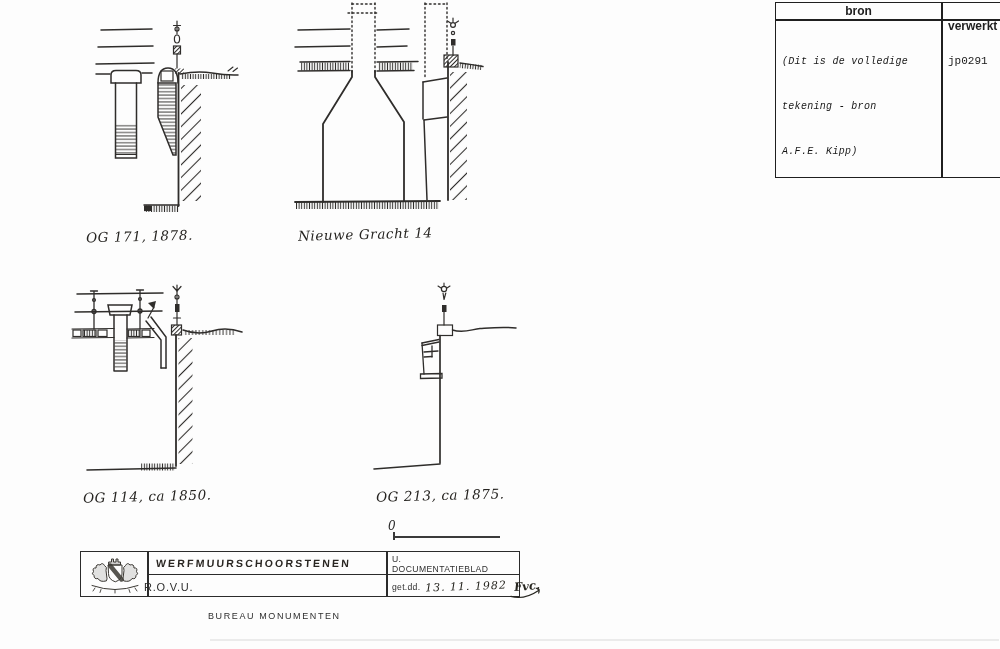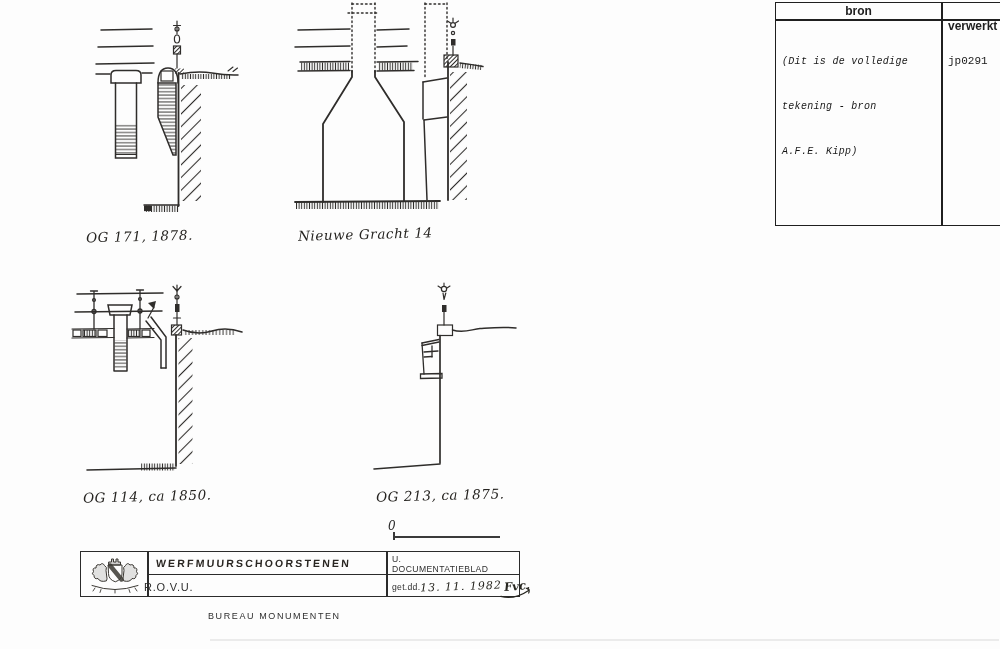--- a/index.html
+++ b/index.html
@@ -8,21 +8,21 @@
   svg{position:absolute;overflow:visible;}
   
   .cap{position:absolute;font-family:"DejaVu Serif",serif;font-style:italic;
        font-size:13.5px;color:#262421;letter-spacing:.6px;transform:rotate(-1.5deg);white-space:nowrap;}
   
   .scale0{position:absolute;left:388px;top:519px;font-family:"DejaVu Serif",serif;
           font-style:italic;font-size:12px;color:#2a2a2a;}
   .scaleline{position:absolute;left:393px;top:536px;width:107px;height:1.6px;background:#3a3a3a;}
   .scaletick{position:absolute;left:393px;top:532px;width:1.6px;height:8px;background:#3a3a3a;}
   
-  .src-table{position:absolute;left:775px;top:2px;width:225px;height:224px;
+  .src-table{position:absolute;left:775px;top:2px;width:225px;height:176px;
              border:1.7px solid #1f1f1f;border-right:none;box-sizing:border-box;}
   .st-divider-v{position:absolute;left:165px;top:0;bottom:0;width:1.7px;background:#1f1f1f;}
   .st-divider-h{position:absolute;left:0;right:0;top:16px;height:1.7px;background:#1f1f1f;}
   .st-h1{position:absolute;left:0;top:1px;width:165px;text-align:center;
          font-weight:bold;font-size:12px;}
   .st-h2{position:absolute;left:172px;top:16px;font-weight:bold;font-size:12px;}
   .st-note{position:absolute;left:6px;top:21px;font-family:"Liberation Mono",monospace;
            font-size:10px;line-height:15px;letter-spacing:.3px;color:#171717;white-space:pre;font-style:italic;}
   .st-code{position:absolute;left:172px;top:52px;font-family:"Liberation Mono",monospace;
            font-size:11px;color:#171717;}
@@ -31,21 +31,21 @@
           border:1.7px solid #2b2b2b;box-sizing:border-box;background:#fdfdfd;}
   .tb-v1{position:absolute;left:66px;top:0;bottom:0;width:1.5px;background:#2b2b2b;}
   .tb-v2{position:absolute;left:305px;top:0;bottom:0;width:1.5px;background:#2b2b2b;}
   .tb-h{position:absolute;left:66px;right:0;top:21.5px;height:1.4px;background:#2b2b2b;}
   .tb-title{position:absolute;left:75px;top:5px;font-size:10.5px;font-weight:600;
             letter-spacing:2.2px;color:#2a2723;transform:skewX(-4deg);white-space:nowrap;}
   .tb-org{position:absolute;left:63px;top:29px;font-size:11px;letter-spacing:.8px;color:#2e2e2e;}
   .tb-dept{position:absolute;left:127px;top:29px;font-size:9px;letter-spacing:1.6px;color:#2e2e2e;margin-top:30px;}
   .tb-doc{position:absolute;left:311px;top:3px;font-size:8.6px;line-height:9.6px;
           letter-spacing:.4px;color:#2e2e2e;}
-  .tb-date{position:absolute;left:311px;top:27px;display:flex;align-items:baseline;white-space:nowrap;}
+  .tb-date{position:absolute;left:311px;top:27px;display:flex;align-items:baseline;gap:5px;white-space:nowrap;}
   .tb-date-label{font-size:8.6px;color:#2e2e2e;letter-spacing:.3px;}
   .tb-date-value{font-family:"DejaVu Serif",serif;font-style:italic;font-size:11px;
                  letter-spacing:1px;color:#26251f;transform:rotate(-2deg);}
   .tb-sig{position:relative;font-family:"DejaVu Serif",serif;font-style:italic;font-weight:bold;
           font-size:11.5px;color:#26251f;transform:rotate(-5deg);padding:0 2px;}
   .tb-sig svg{position:absolute;left:-3px;top:5px;}
   .smudge{position:absolute;left:210px;top:639px;width:789px;height:1.6px;background:#ebebeb;}
 </style>
 </head>
 <body>

